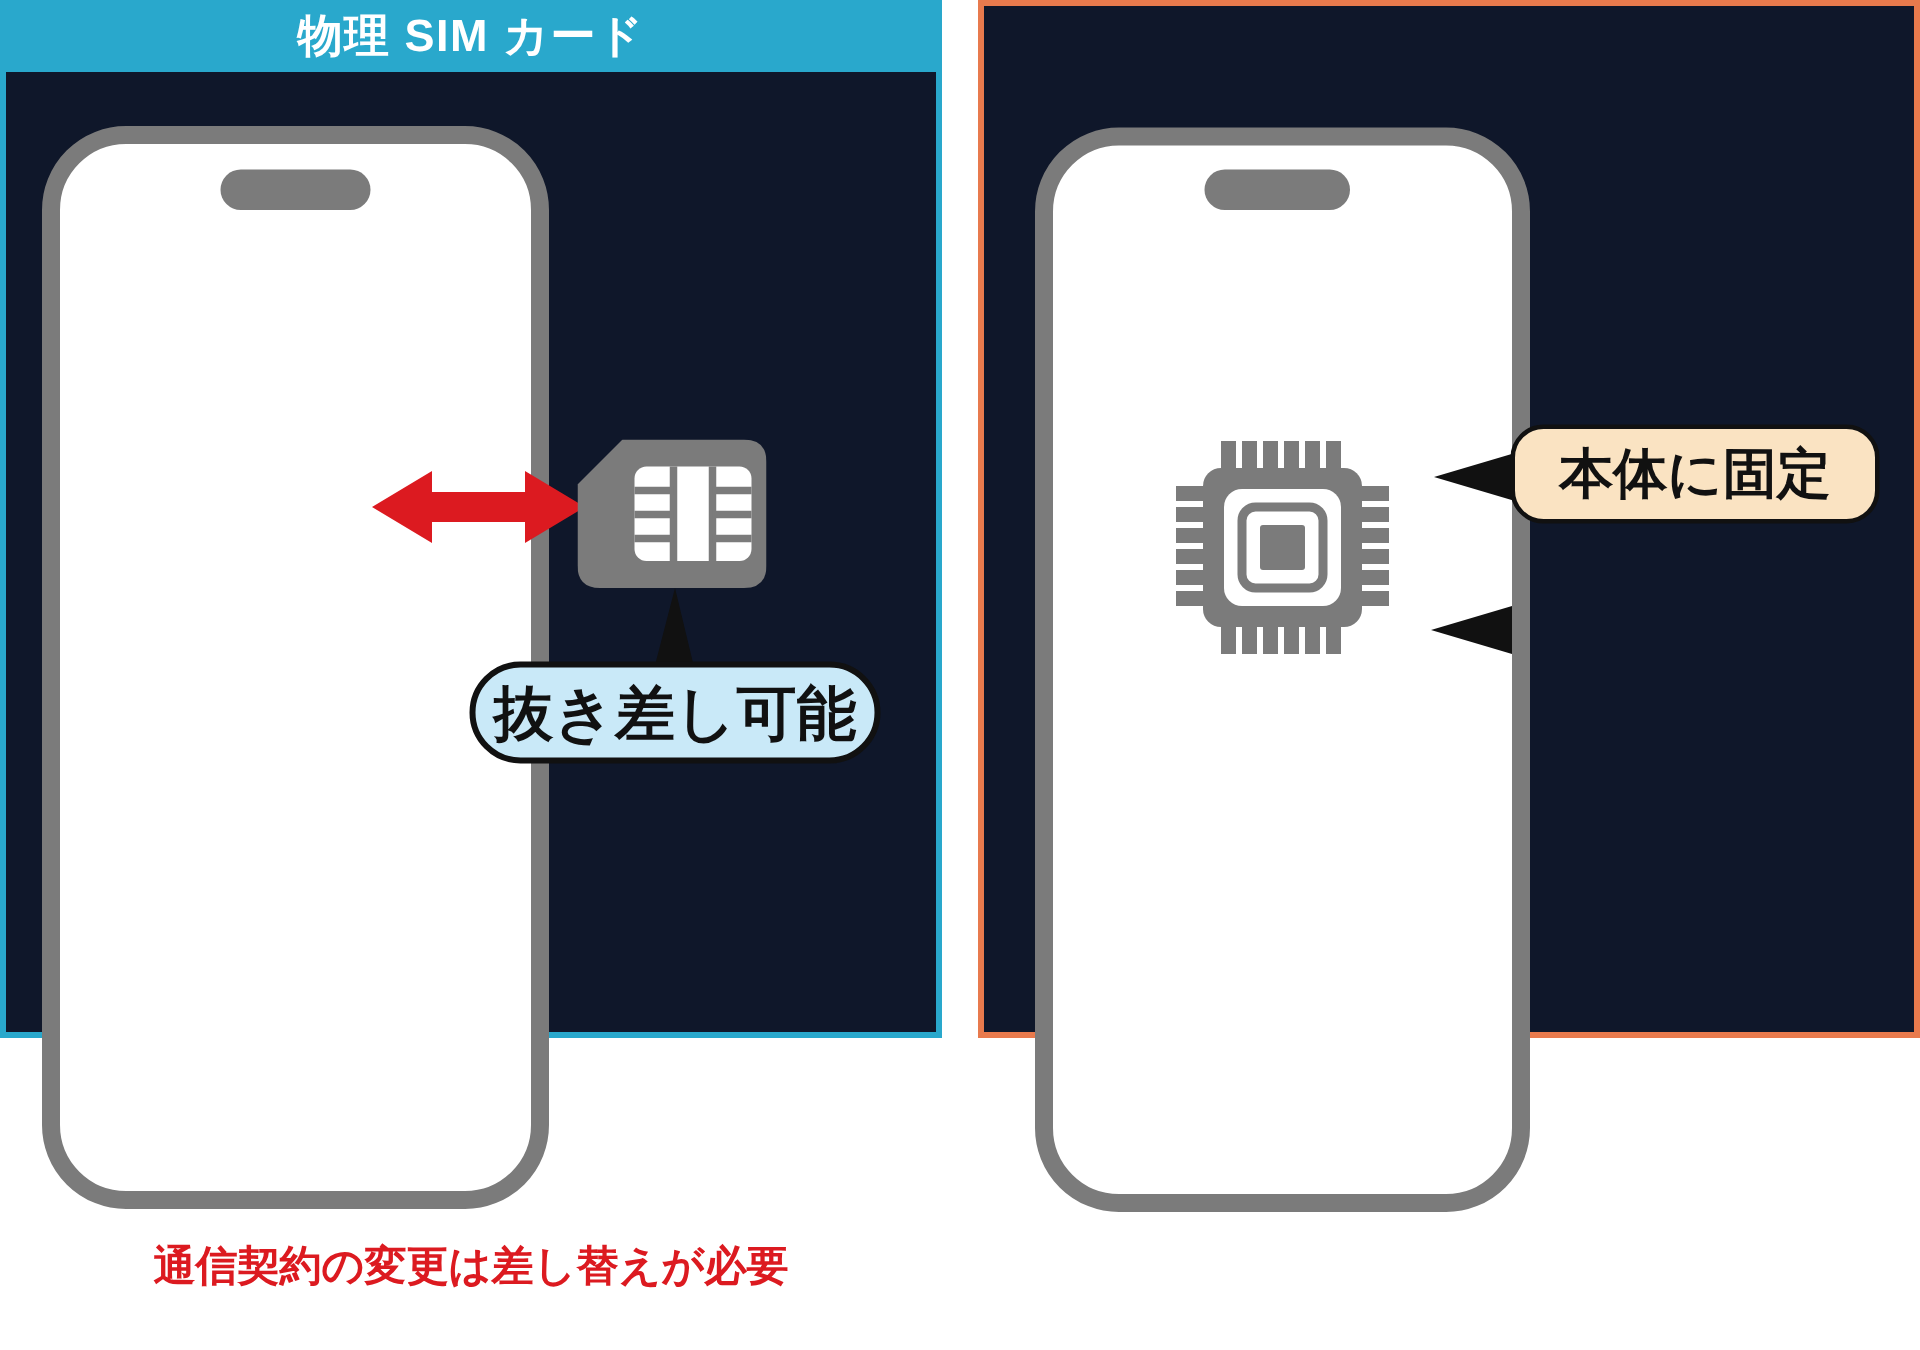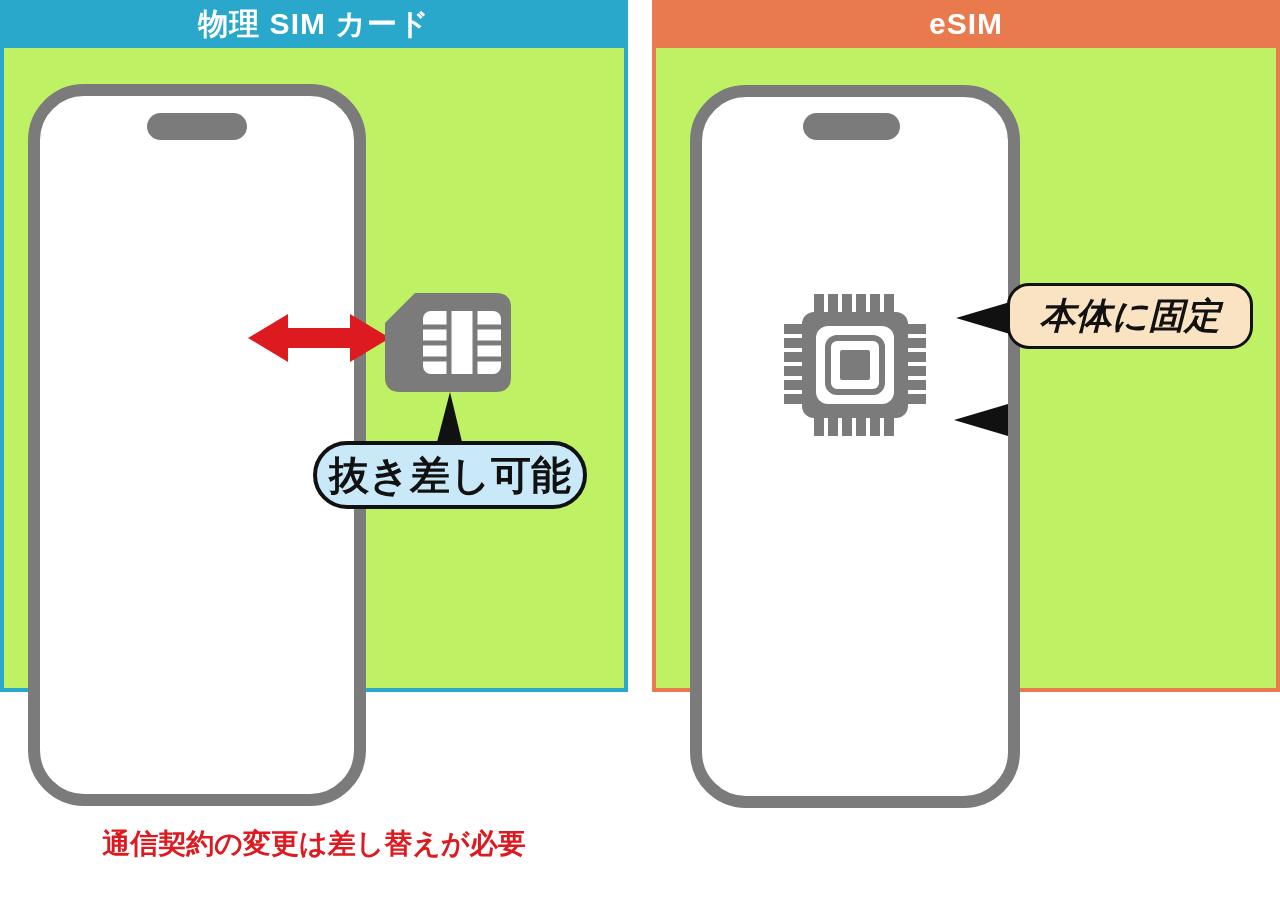--- a/index.html
+++ b/index.html
@@ -3,21 +3,21 @@
 <meta charset="utf-8">
 <style>
   :root{
     --cyan:#29A8CC; --orange:#E87A4D; --gray:#7B7B7B; --red:#DC1A20;
     --bubble:#C9E9F8; --beige:#FAE3C2; --ink:#111111;
   }
   *{margin:0;padding:0;box-sizing:border-box;}
   body{background:#ffffff;font-family:"Liberation Sans","DejaVu Sans",sans-serif;}
   .stage{position:relative;width:1280px;height:900px;background:#ffffff;overflow:hidden;}
 
-  .panel{position:absolute;top:0;height:692px;width:628px;background:#bef264;}
+  .panel{position:absolute;top:0;height:692px;width:628px;background:#0f172a;}
   .panel-left{left:0;border:4px solid var(--cyan);}
   .panel-right{left:652px;border:4px solid var(--orange);}
 
   .panel-header{position:absolute;top:-4px;left:-4px;width:628px;height:48px;
     display:flex;align-items:center;justify-content:center;
     color:#ffffff;font-weight:bold;font-size:30px;letter-spacing:1px;}
   .panel-left  .panel-header{background:var(--cyan);}
   .panel-right .panel-header{background:var(--orange);}
 
   .phone{position:absolute;border:12px solid var(--gray);border-radius:56px;background:#ffffff;}
@@ -28,21 +28,21 @@
   .pill-right{left:147px;top:109px;width:97px;}
 
   .abs{position:absolute;}
 
   .bubble{position:absolute;left:309px;top:437px;width:274px;height:68px;
     background:var(--bubble);border:4px solid var(--ink);border-radius:34px;
     display:flex;align-items:center;justify-content:center;
     font-size:40px;font-weight:bold;color:var(--ink);z-index:3;}
 
   .callout{position:absolute;background:var(--beige);border:3px solid var(--ink);
-    border-radius:22px;color:var(--ink);font-weight:bold;z-index:3;font-style:italic;}
+    border-radius:22px;color:var(--ink);font-weight:bold;z-index:3;}
   .callout-fixed{left:351px;top:279px;width:246px;height:66px;
     display:flex;align-items:center;justify-content:center;font-size:36px;}
   .callout-chip{left:349px;top:364px;width:254px;height:100px;
     display:flex;flex-direction:column;justify-content:center;
     padding-left:18px;font-size:36px;line-height:46px;}
 
   .bottom-note{position:absolute;left:0;top:810px;width:620px;text-align:center;
     color:var(--red);font-size:28px;font-weight:bold;line-height:60px;letter-spacing:0px;white-space:nowrap;}
 
   svg{display:block;}
@@ -82,23 +82,20 @@
     </svg>
 
     <div class="bubble">
       <span>抜き差し可能</span>
     </div>
 
     <div class="bottom-note">通信契約の変更は差し替えが必要</div>
   </div>
 
   <div class="panel panel-right">
-    <div class="panel-header">
-      <span>eSIM</span>
-    </div>
 
     <div class="phone phone-right"></div>
     <div class="phone-pill pill-right"></div>
 
     <svg class="abs" style="left:126px;top:288px;z-index:2;" width="146" height="146" viewBox="0 0 146 146">
       <g fill="#7B7B7B">
         <rect x="32" y="2" width="10" height="22"></rect>
           <rect x="46" y="2" width="10" height="22"></rect>
         <rect x="60" y="2" width="10" height="22"></rect>
           <rect x="74" y="2" width="10" height="22"></rect>

